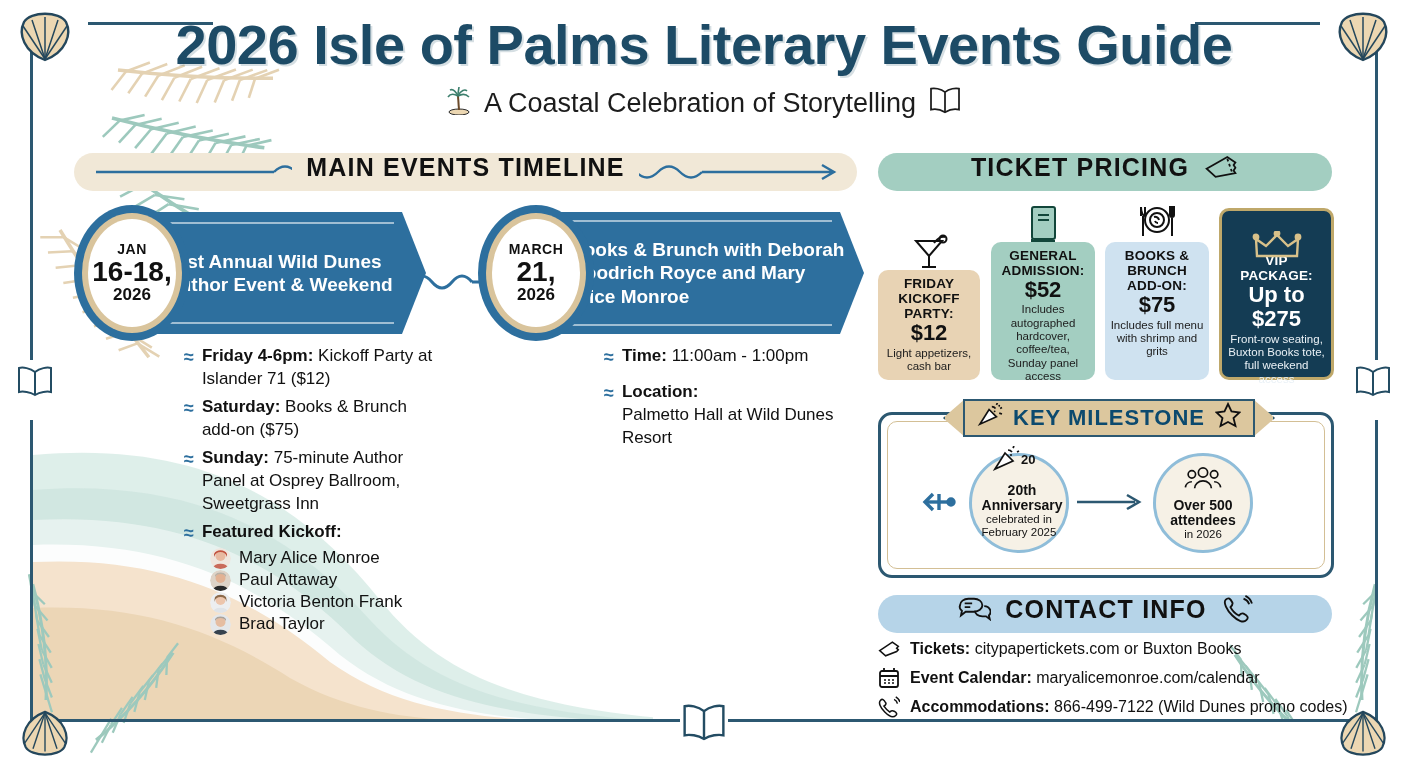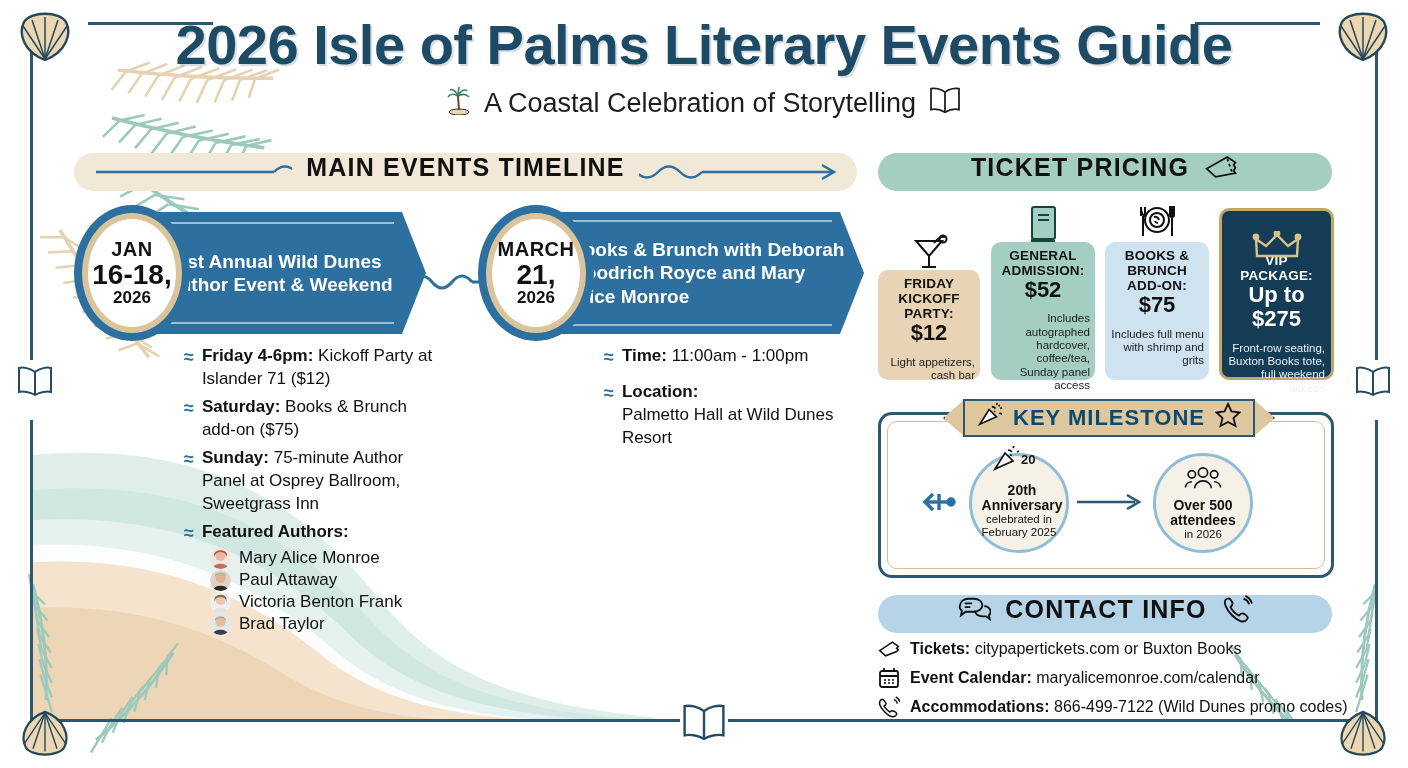--- a/index.html
+++ b/index.html
@@ -70,21 +70,21 @@
   }
   .tl-badge-inner {
     width: 100px; height: 120px; border-radius: 50%; background: #d9c49c;
     display: flex; align-items: center; justify-content: center;
   }
   .tl-badge-core {
     width: 88px; height: 108px; border-radius: 50%; background: #fff;
     display: flex; flex-direction: column; align-items: center; justify-content: center;
     line-height: 1.05; color: #111;
   }
-  .tl-mon { font-size: 20px; font-weight: bold; letter-spacing: 0.5px; }
+  .tl-mon { font-size: 14px; font-weight: bold; letter-spacing: 0.5px; }
   .tl-day { font-size: 28px; font-weight: bold; }
   .tl-yr  { font-size: 17px; font-weight: bold; }
 
   .tl-arrow {
     position: absolute; height: 122px; background: #2d6f9e;
     color: #fff; display: flex; flex-direction: column; justify-content: center;
     padding: 0 14px 0 42px; z-index: 2;
     clip-path: polygon(0 0, calc(100% - 24px) 0, 100% 50%, calc(100% - 24px) 100%, 0 100%);
   }
   .tl-arrow-txt { font-size: 19px; font-weight: bold; line-height: 1.22; }
@@ -103,21 +103,21 @@
   
   #pricing { position: absolute; left: 878px; top: 208px; width: 456px; height: 172px; }
   .price-card {
     position: absolute; bottom: 0; border-radius: 10px;
     display: flex; flex-direction: column; align-items: center;
     padding: 6px 5px 8px; text-align: center;
   }
   .pc-icon { position: absolute; left: 0; right: 0; display: flex; justify-content: center; }
   .pc-title { font-size: 13.5px; font-weight: bold; color: #111; line-height: 1.12; letter-spacing: 0.2px; }
   .pc-price { font-size: 22px; font-weight: bold; color: #111; line-height: 1.1; }
-  .pc-desc { font-size: 11.5px; color: #1c1c1c; line-height: 1.16; margin-top: 10px; text-align: right; }
+  .pc-desc { font-size: 11.5px; color: #1c1c1c; line-height: 1.16; margin-top: 1px; }
 
   #card-0 { left: 0;     width: 102px; height: 110px; background: #e8d3b4; }
   #card-1 { left: 113px; width: 104px; height: 138px; background: #a3cec1; }
   #card-2 { left: 227px; width: 104px; height: 138px; background: #cfe2f0; }
   #card-3 {
     left: 341px; width: 115px; height: 172px; background: #143c54;
     border: 3px solid #bfa86a; padding: 8px 6px 10px;
   }
   #card-3 .pc-title, #card-3 .pc-price { color: #fff; }
   #card-3 .pc-desc { color: #eaf1f6; }
@@ -448,21 +448,21 @@
       <div class="bullet">
         <span class="bullet-icon">≈</span>
         <span class="bullet-txt"><b>Saturday:</b> <span>Books &amp; Brunch add-on ($75)</span></span>
       </div>
       <div class="bullet">
         <span class="bullet-icon">≈</span>
         <span class="bullet-txt"><b>Sunday:</b> <span>75-minute Author Panel at Osprey Ballroom, Sweetgrass Inn</span></span>
       </div>
       <div class="bullet" style="margin-bottom:2px;">
         <span class="bullet-icon">≈</span>
-        <span class="bullet-txt"><b>Featured Authors:</b></span>
+        <span class="bullet-txt"><b>Featured Kickoff:</b></span>
       </div>
 
       <div class="author-row">
         <span class="avatar">
           <svg viewBox="0 0 21 21" width="21" height="21">
             <circle cx="10.5" cy="10.5" r="10.5" fill="#efe6de"></circle>
             <circle cx="10.5" cy="8" r="5" fill="#e8b9a0"></circle>
             <path d="M2,21 a9,8 0 0 1 17,0 Z" fill="#c96a5a"></path>
             <path d="M4,9 a7,8 0 0 1 13,0 l0,-3 a7,6 0 0 0 -13,0 Z" fill="#c2533f"></path>
           </svg>

